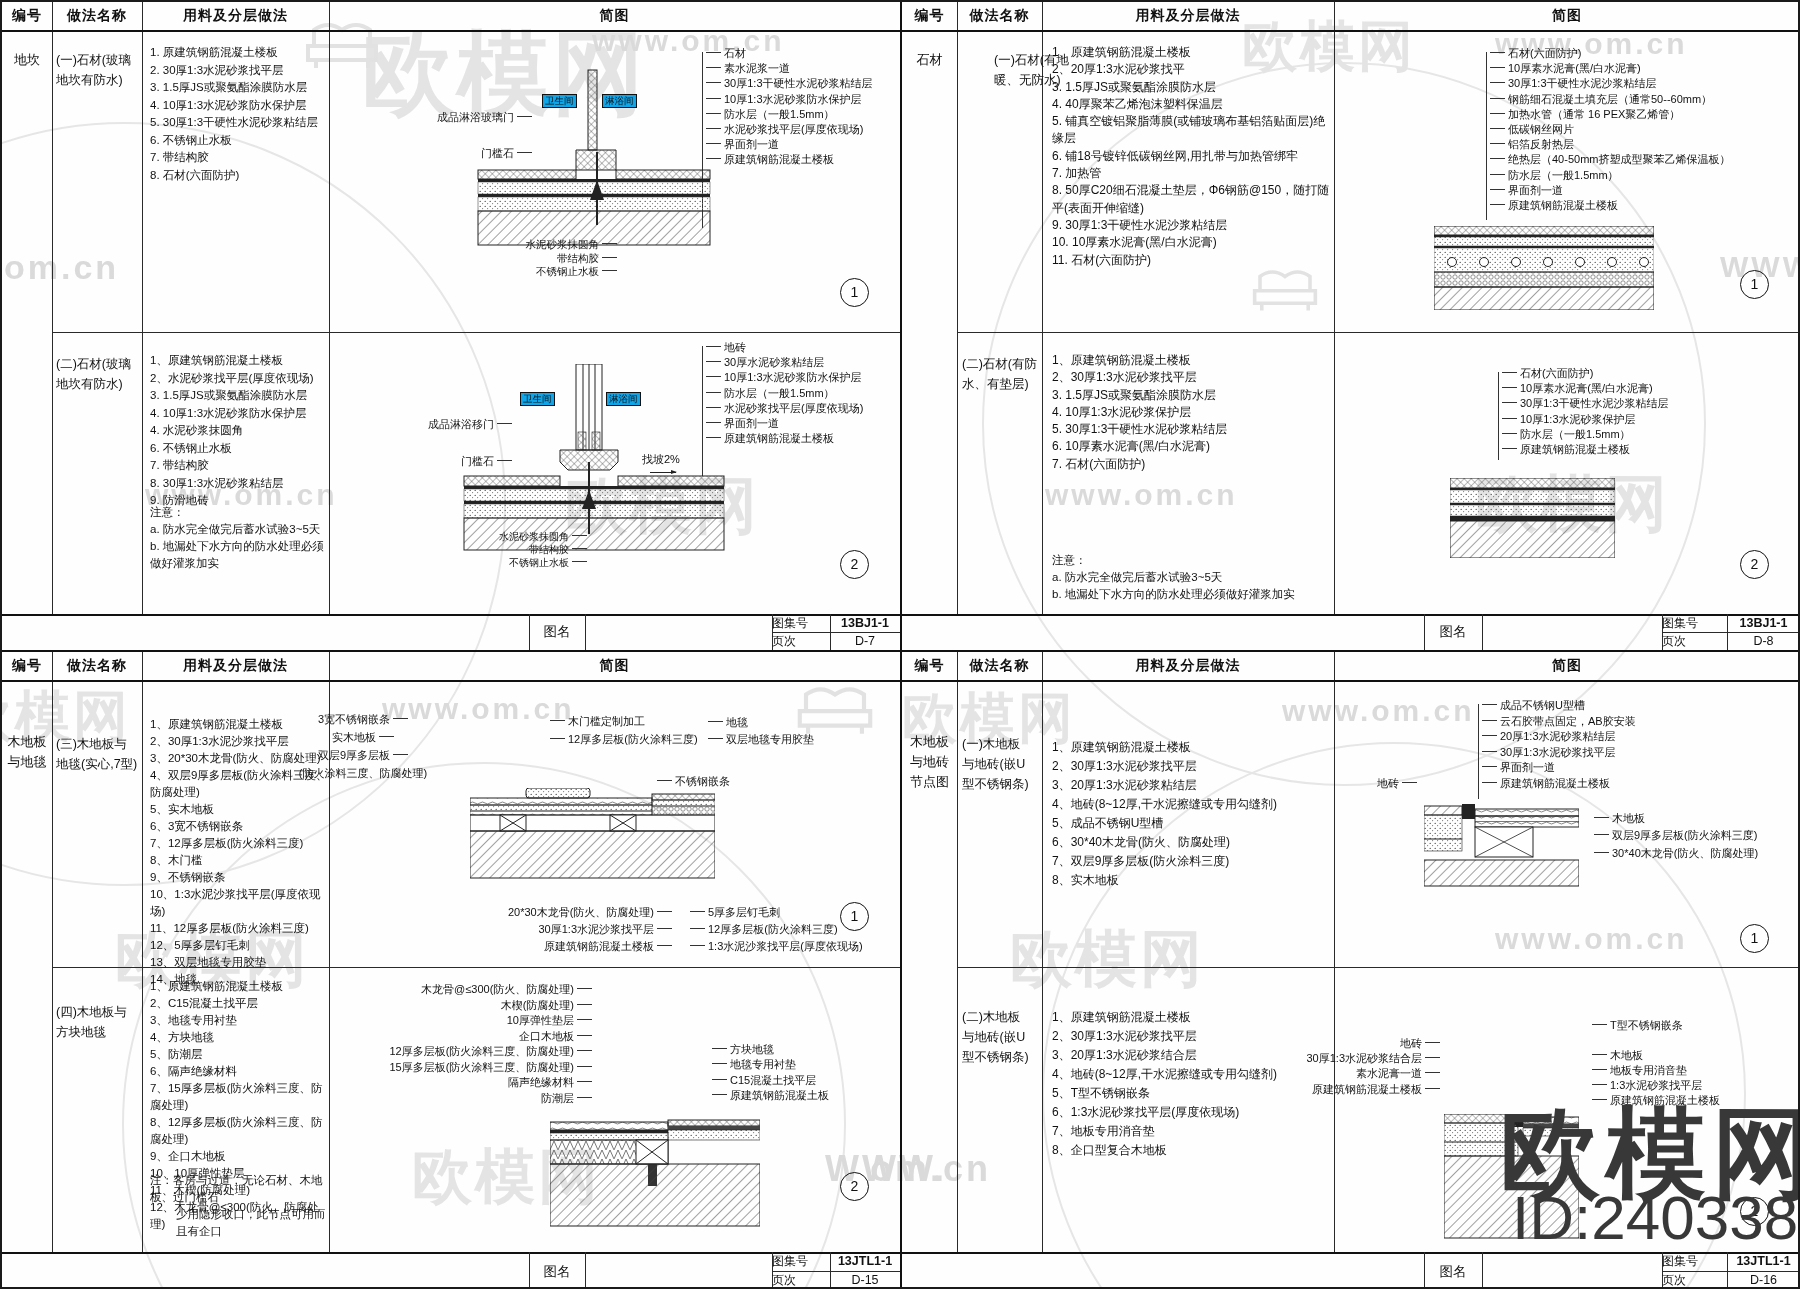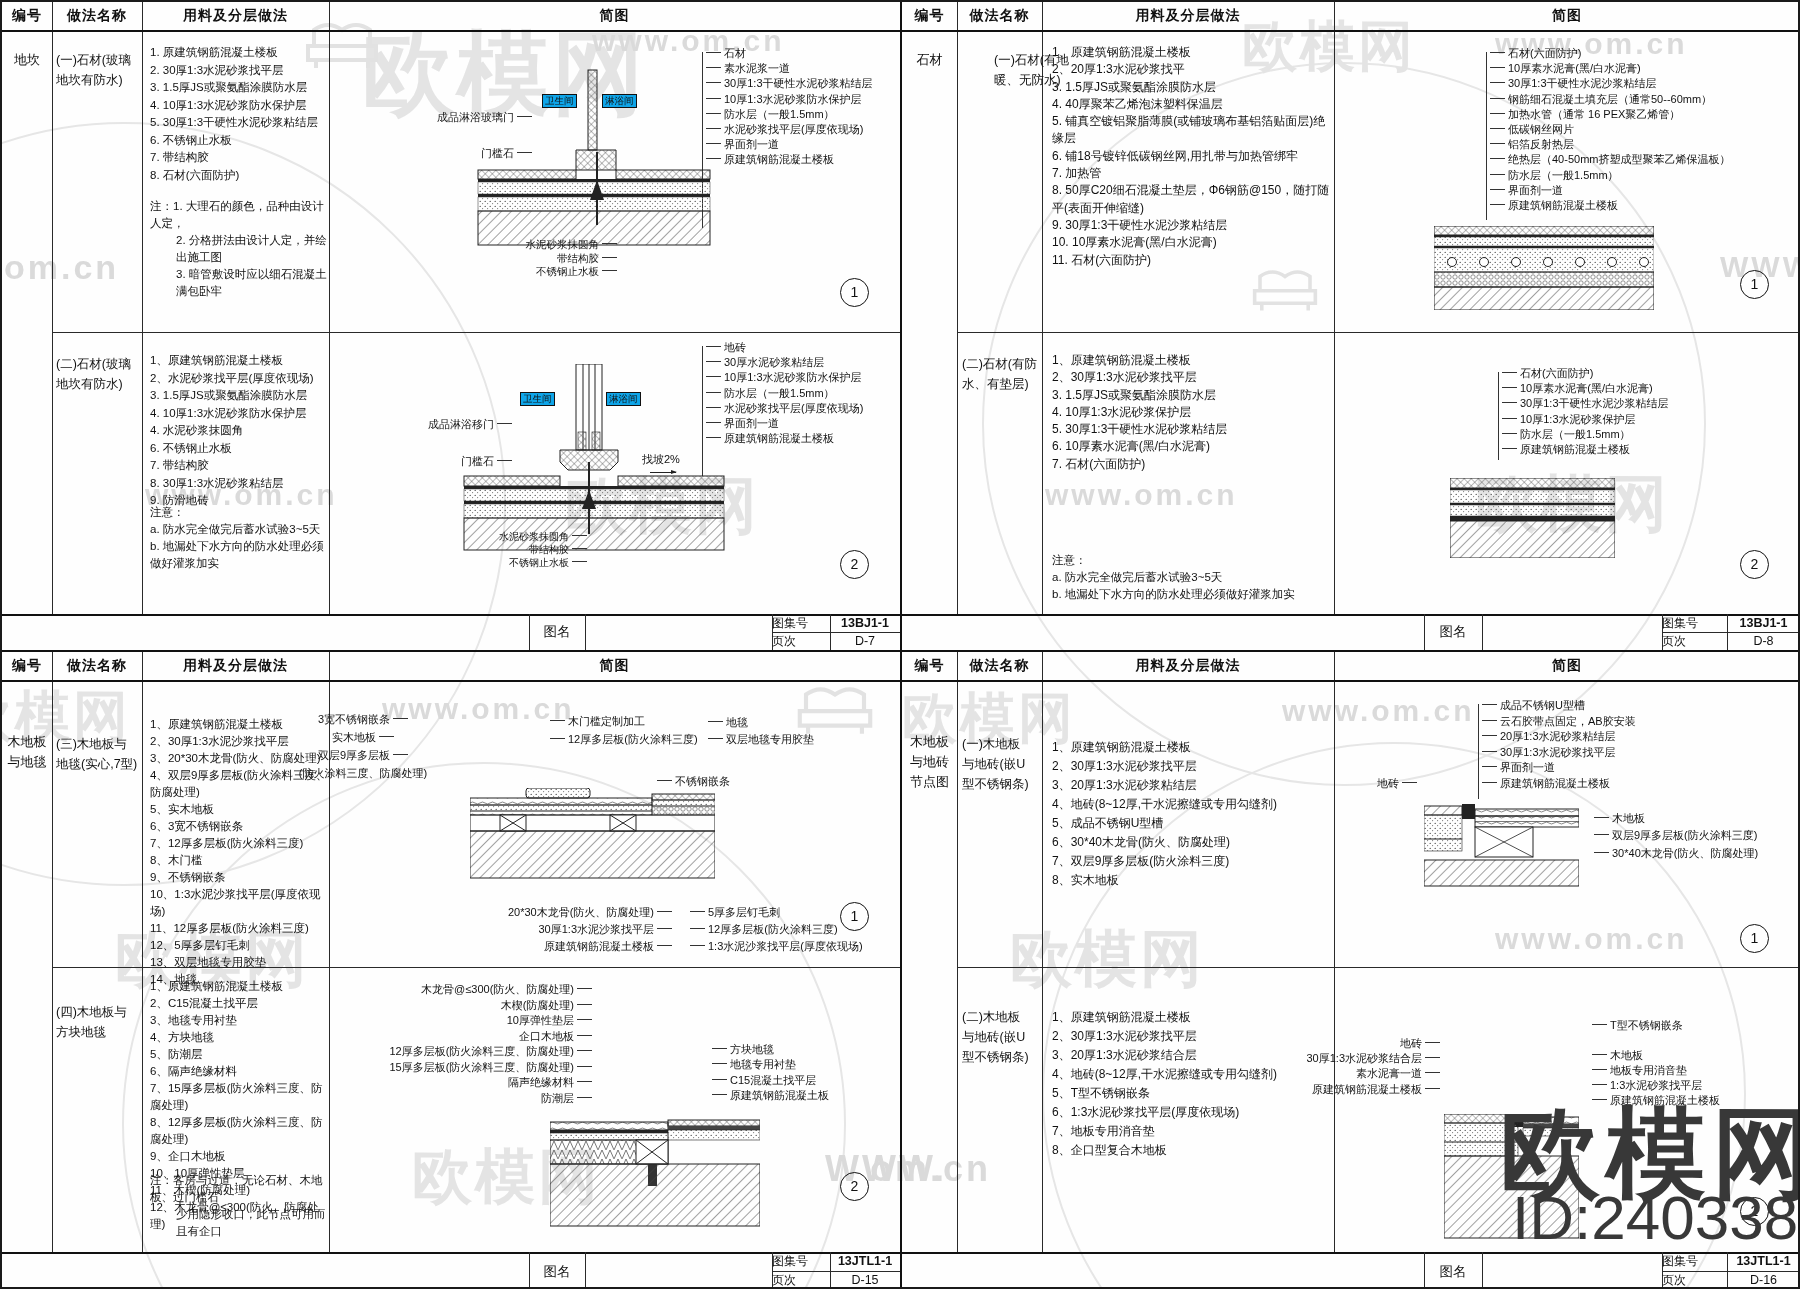--- a/index.html
+++ b/index.html
@@ -136,25 +136,20 @@
     <div class="mats" style="left:148px;top:42px;width:178px;">
         <div class="it">1. 原建筑钢筋混凝土楼板</div>
         <div class="it">2. 30厚1:3水泥砂浆找平层</div>
         <div class="it">3. 1.5厚JS或聚氨酯涂膜防水层</div>
         <div class="it">4. 10厚1:3水泥砂浆防水保护层</div>
         <div class="it">5. 30厚1:3干硬性水泥砂浆粘结层</div>
         <div class="it">6. 不锈钢止水板</div>
         <div class="it">7. 带结构胶</div>
         <div class="it">8. 石材(六面防护)</div>
       </div>
-    <div class="note hang" style="left:148px;top:196px;width:178px;">
-        <div class="it">注：1. 大理石的颜色，品种由设计人定，</div>
-        <div class="it">2. 分格拼法由设计人定，并绘出施工图</div>
-        <div class="it">3. 暗管敷设时应以细石混凝土满包卧牢</div>
-      </div>
 
     <svg class="dsvg" style="left:462px;top:58px;" width="260" height="190" viewBox="0 0 260 190">
       <rect x="124" y="10" width="9" height="80" fill="url(#pCross)" stroke="#222"></rect>
       <path d="M112 90 h40 v20 h-40 z" fill="url(#pCross)" stroke="#222"></path>
       <rect x="14" y="110" width="98" height="9" fill="url(#pCross)" stroke="#222"></rect>
       <rect x="152" y="110" width="94" height="9" fill="url(#pCross)" stroke="#222"></rect>
       <rect x="14" y="119" width="232" height="3" fill="#222"></rect>
       <rect x="14" y="122" width="232" height="12" fill="url(#pDots)" stroke="#333" stroke-width="0.5"></rect>
       <rect x="14" y="134" width="232" height="3" fill="#222"></rect>
       <rect x="14" y="137" width="232" height="14" fill="url(#pDots)" stroke="#333" stroke-width="0.5"></rect>

